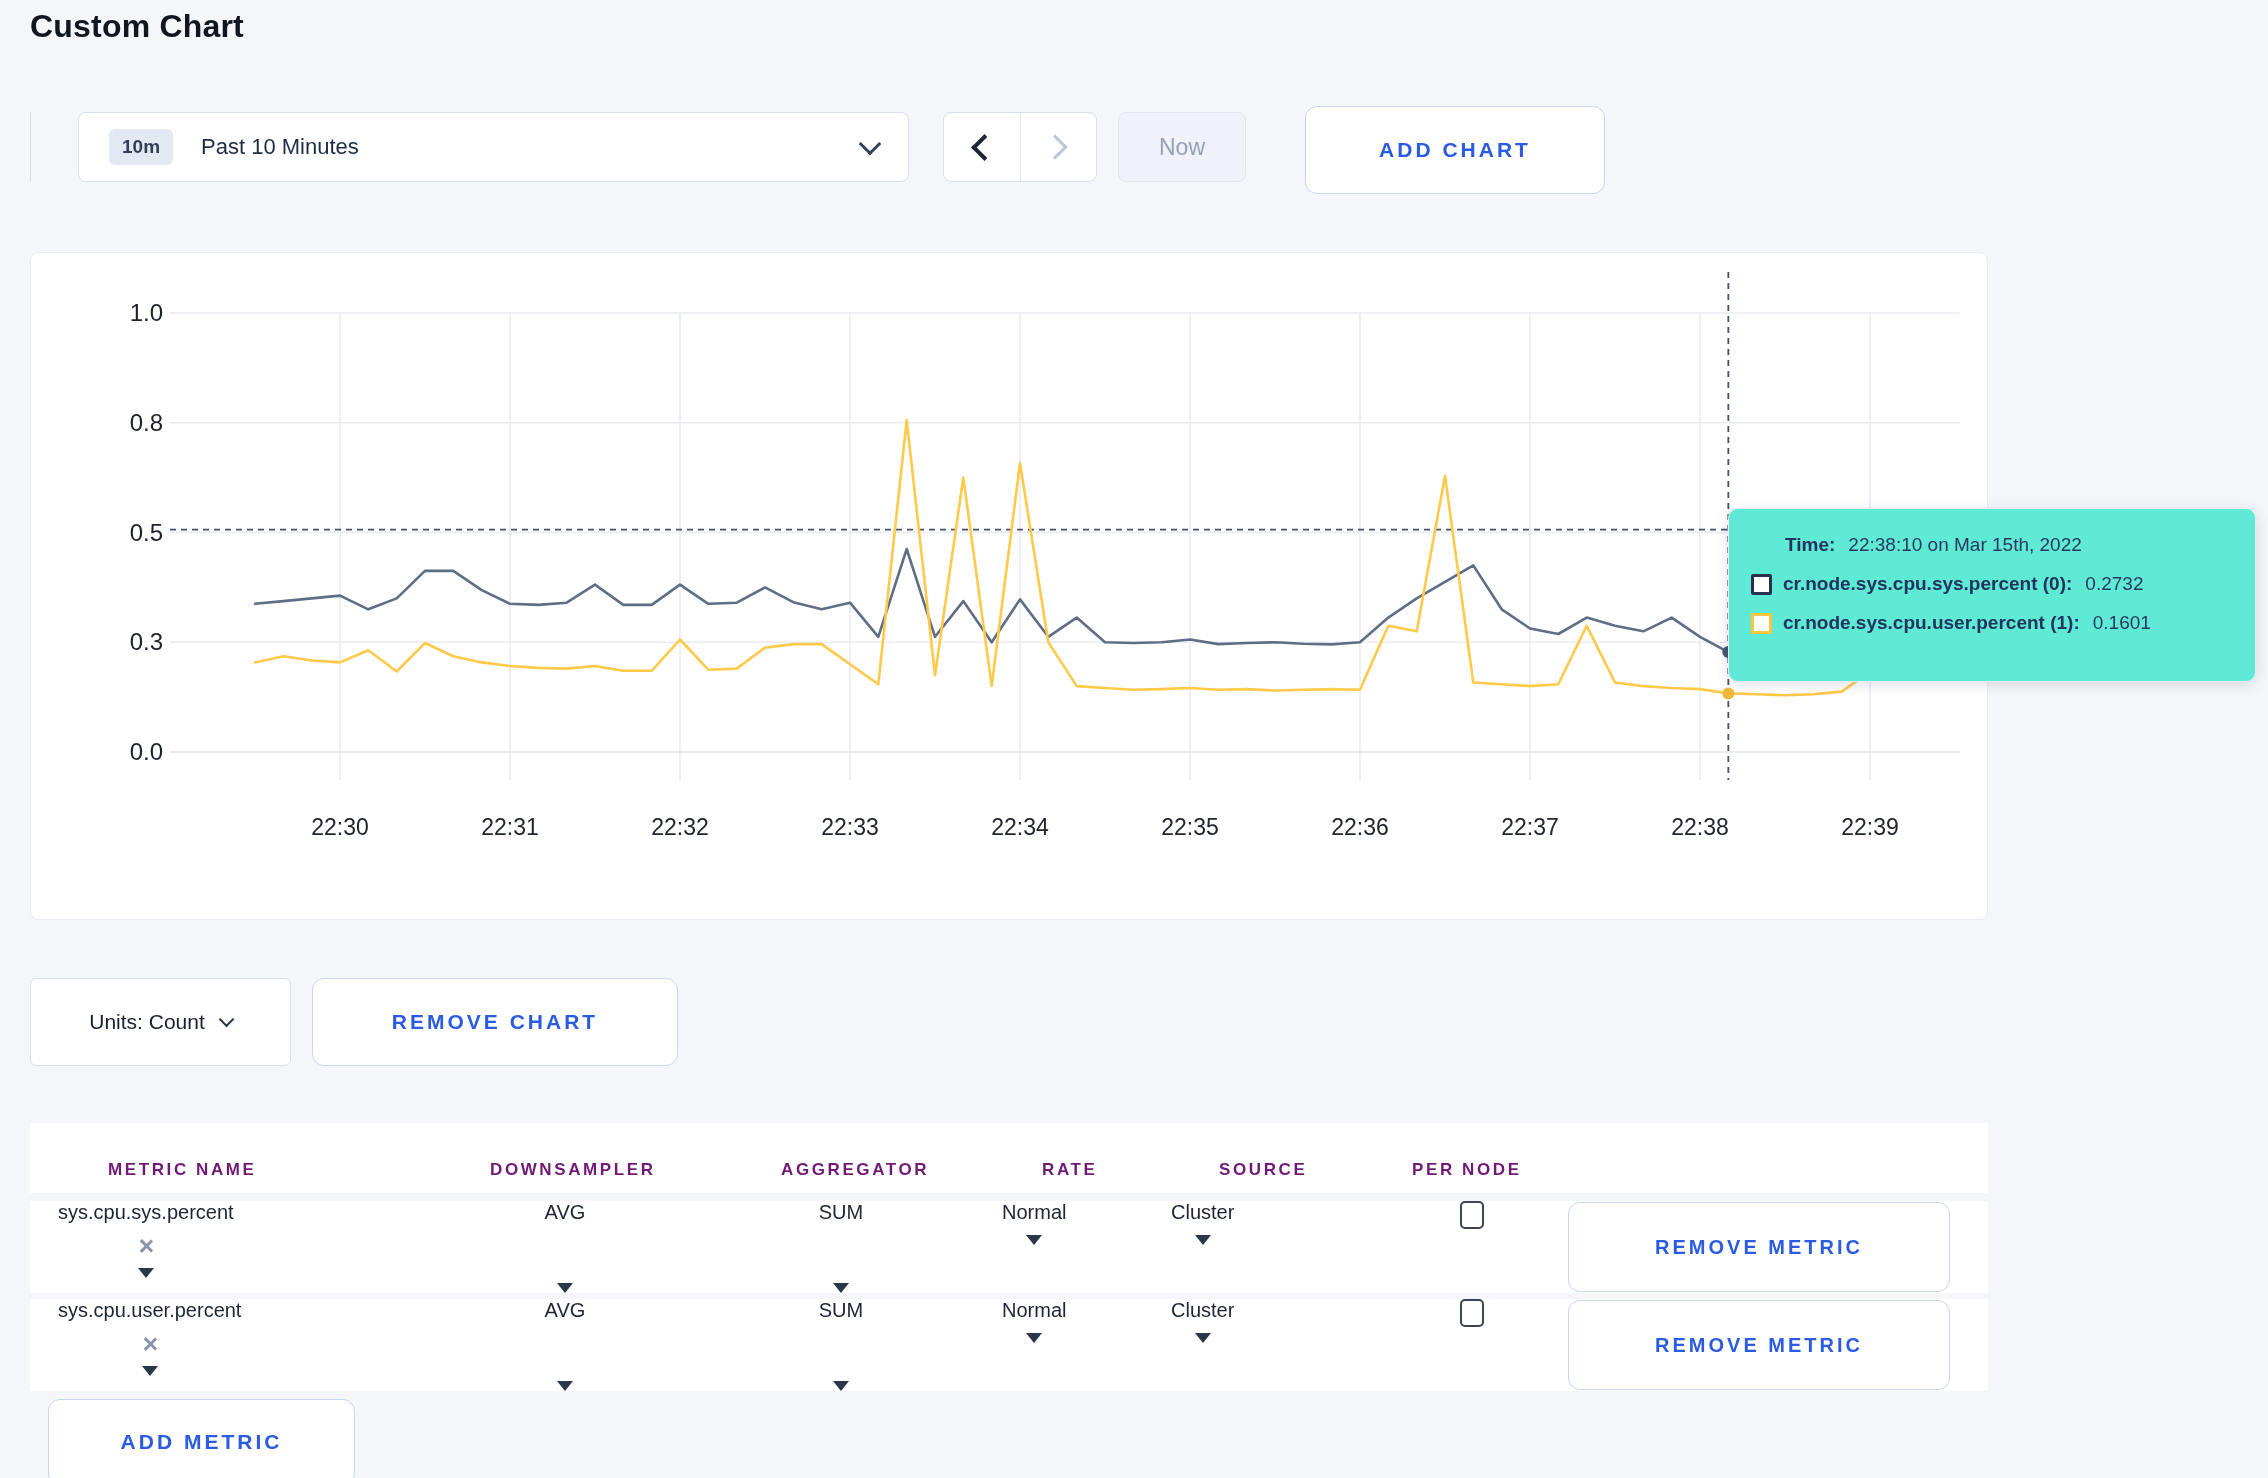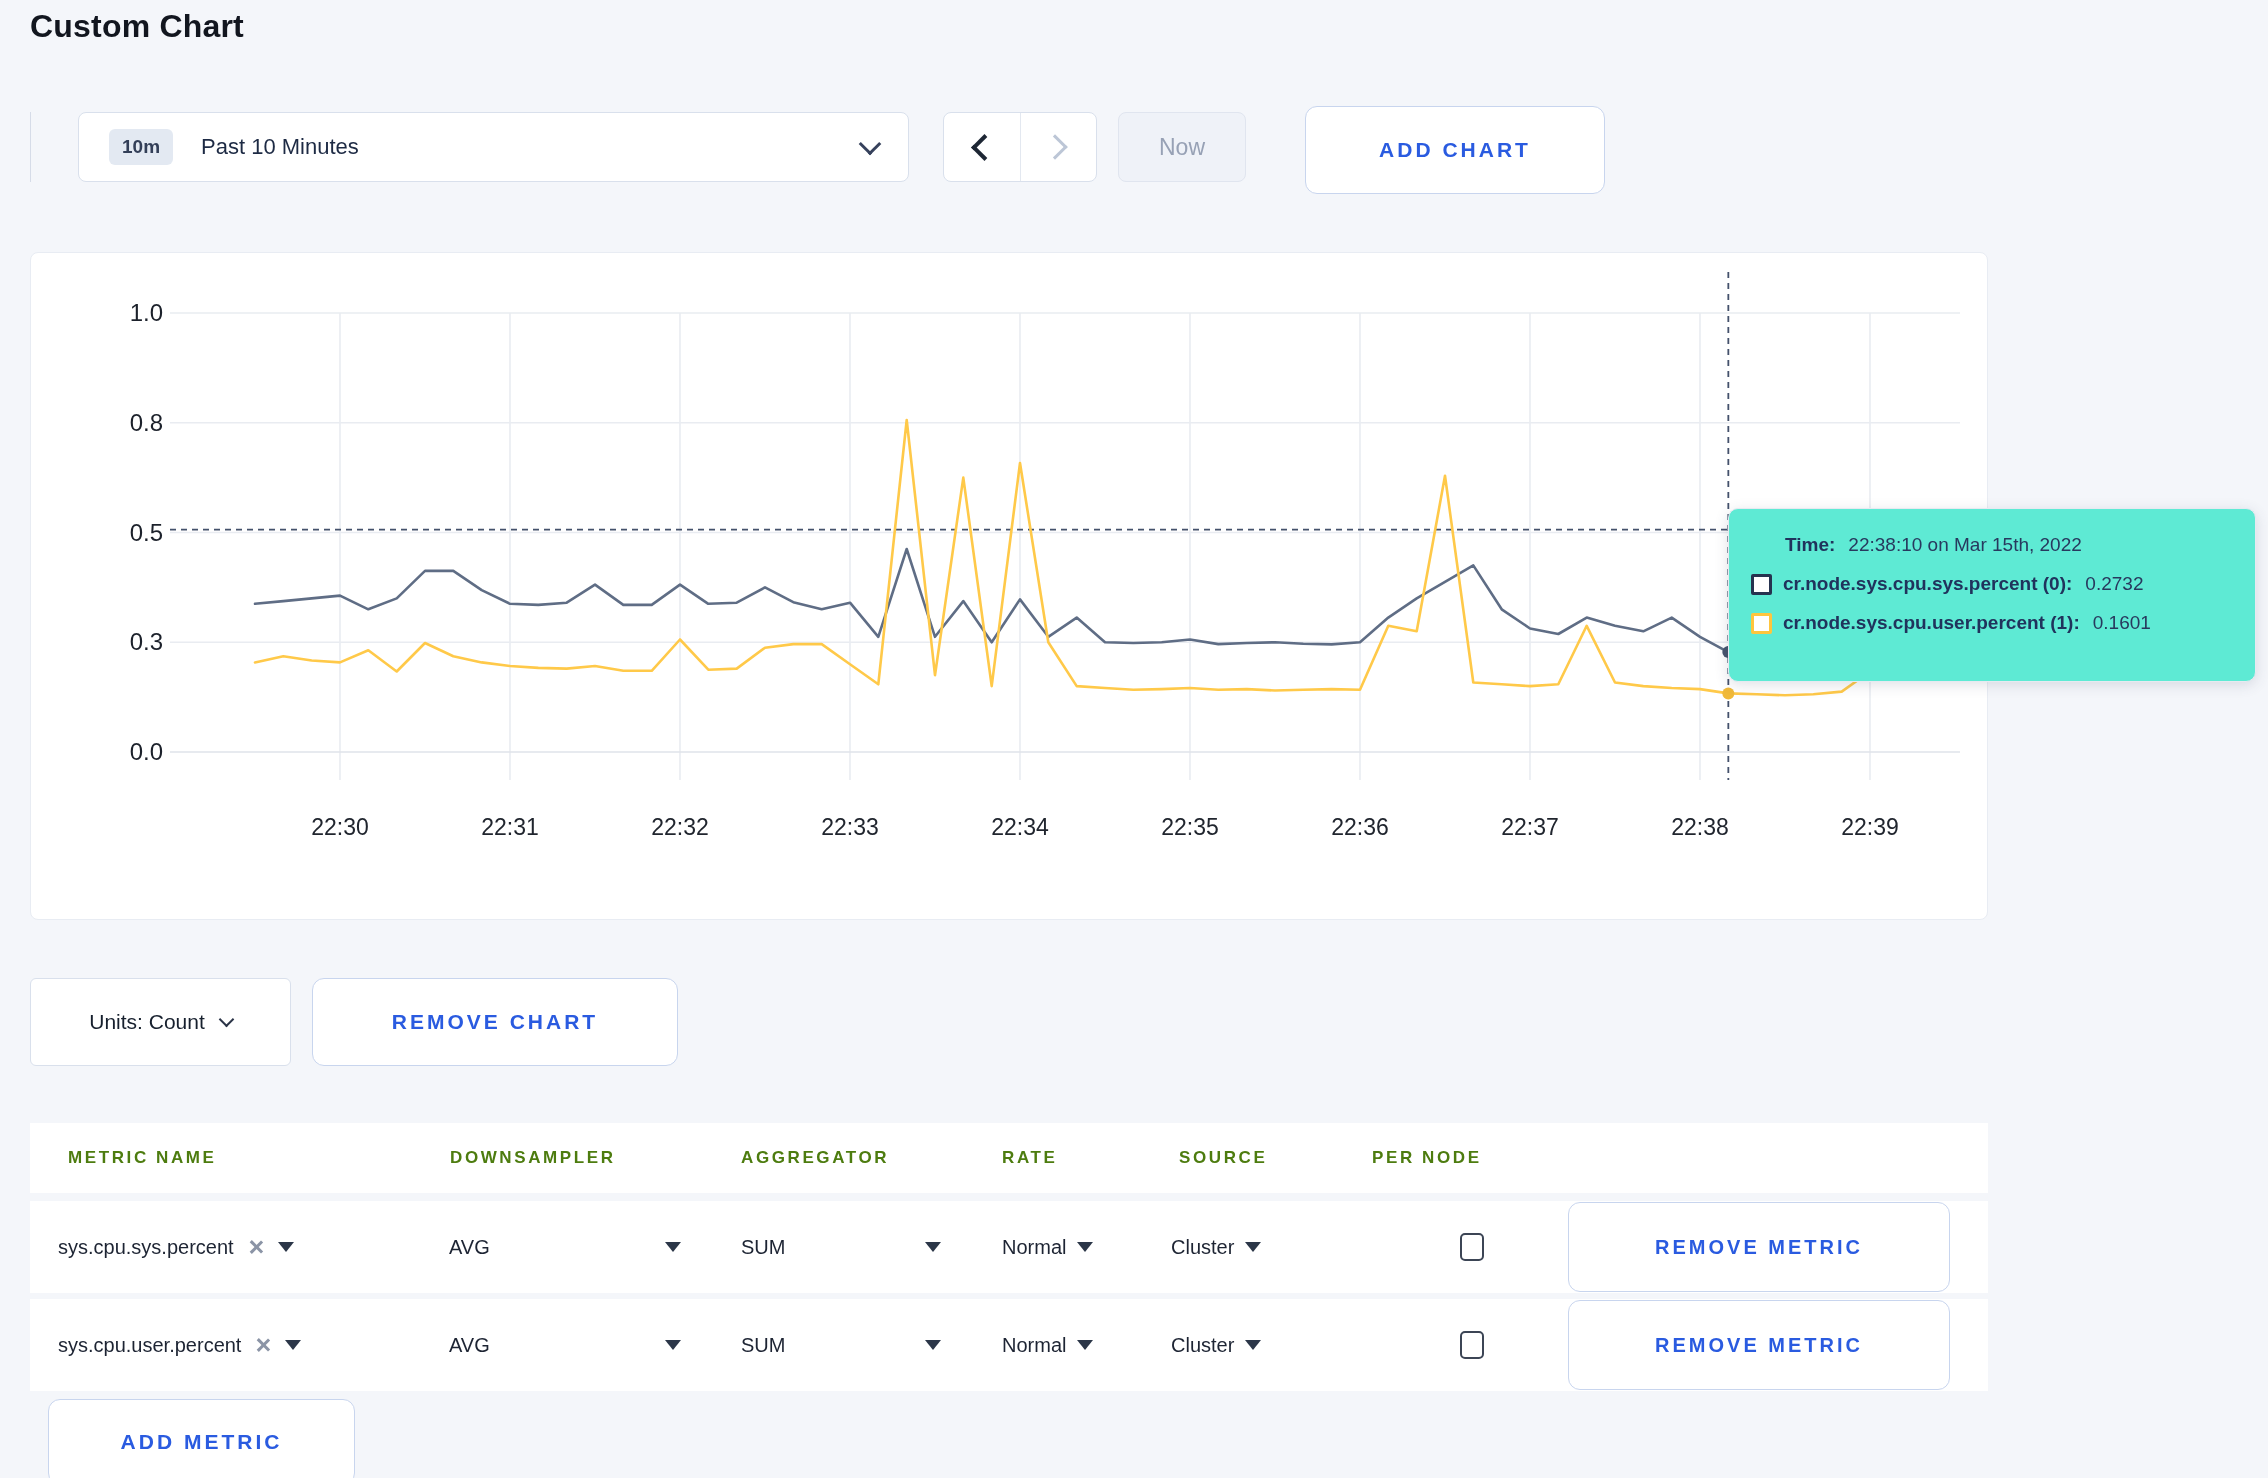--- a/index.html
+++ b/index.html
@@ -62,23 +62,23 @@
   }
   .chev-s{display:inline-block;width:9px;height:9px;border-right:2.5px solid #2b3447;border-bottom:2.5px solid #2b3447;transform:rotate(45deg);margin-top:-5px;}
   #remove-chart-btn{left:312px;top:978px;width:366px;height:88px;font-size:21px;}
 
   
   .tcard{left:30px;width:1958px;background:#fff;}
   #mt-header{top:1123px;height:70px;}
   .mrow{height:92px;}
   #mrow-0{top:1201px;}
   #mrow-1{top:1299px;}
-  .hcell{position:absolute;top:0;height:100%;display:flex;align-items:center;
-    font-size:17px;font-weight:700;letter-spacing:2.6px;color:#4d7c0f;}
-  .cell{position:absolute;top:0;height:100%;display:flex;align-items:center;font-size:20px;color:#1d2433;}
+  .hcell{position:absolute;top:12px;height:100%;display:flex;align-items:center;
+    font-size:17px;font-weight:700;letter-spacing:2.6px;color:#701a75;margin-left:40px;}
+  .cell{position:absolute;top:0;height:100%;display:flex;align-items:center;font-size:20px;color:#1d2433;flex-direction:column;}
   .caret{width:0;height:0;border-left:8px solid transparent;border-right:8px solid transparent;border-top:10px solid #2b3648;cursor:pointer;}
   .x-icon{position:relative;width:16px;height:16px;cursor:pointer;flex:none;}
   .x-icon::before,.x-icon::after{content:"";position:absolute;left:7px;top:0;width:2.5px;height:16px;background:#8b94a6;}
   .x-icon::before{transform:rotate(45deg);}
   .x-icon::after{transform:rotate(-45deg);}
   .spread{justify-content:space-between;}
   .checkbox{width:20px;height:24px;border:2px solid #3c4555;border-radius:5px;background:#fff;cursor:pointer;}
   .remove-metric-btn{position:absolute;left:1538px;top:1px;width:382px;height:90px;font-size:20px;}
   #add-metric-btn{left:48px;top:1399px;width:307px;height:86px;font-size:21px;background:#fff;}
 </style>

